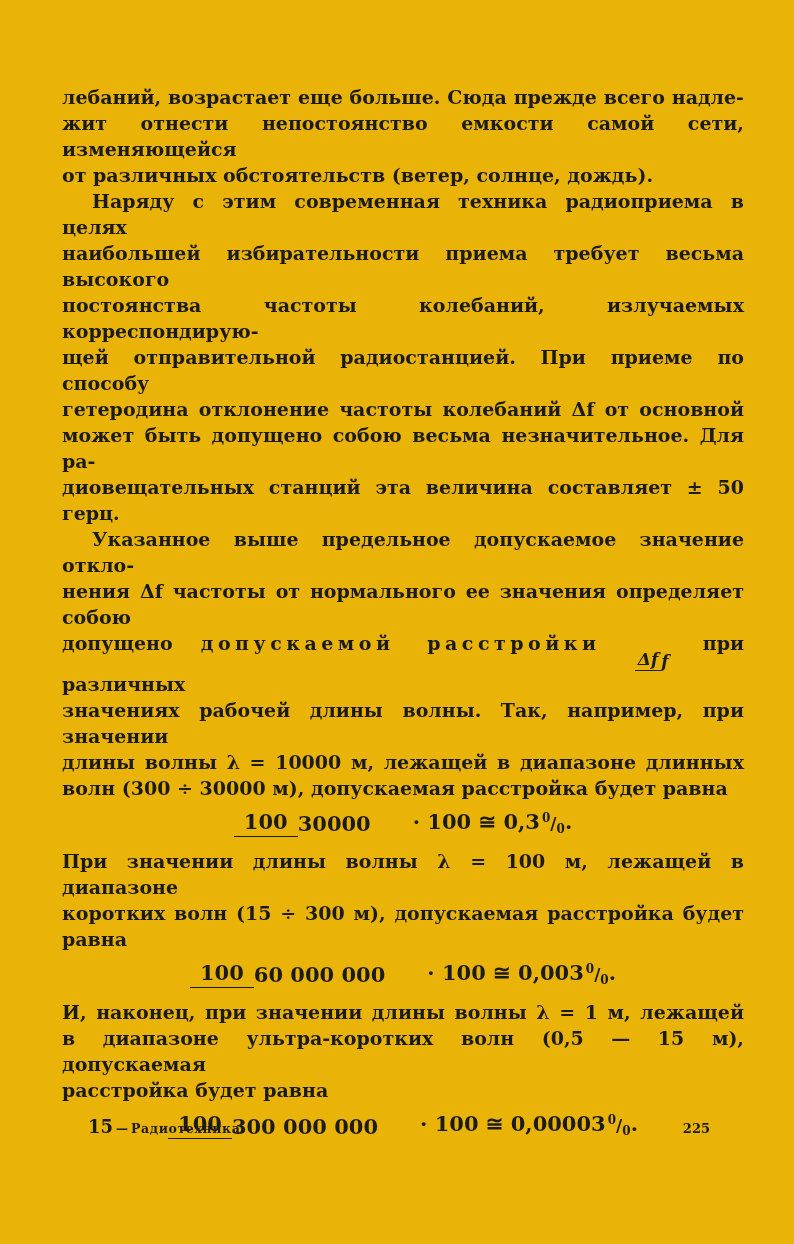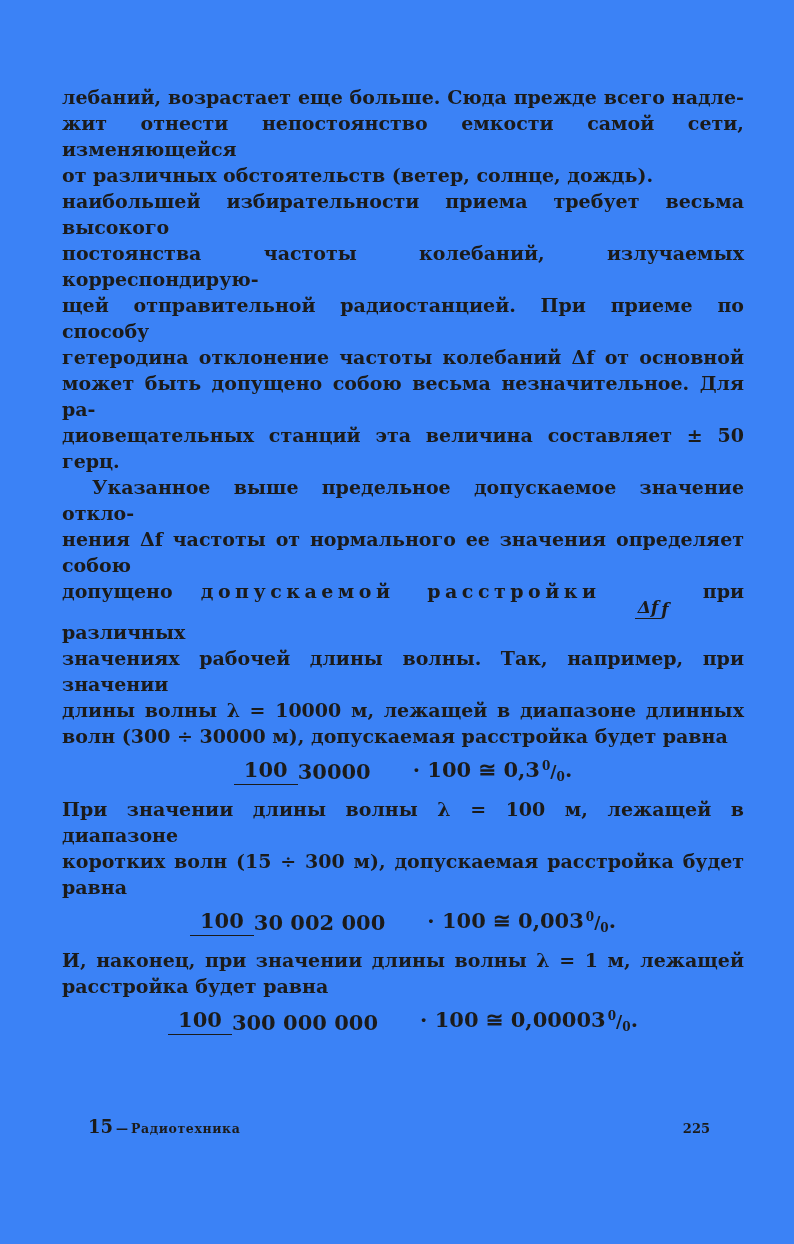--- a/index.html
+++ b/index.html
@@ -1,21 +1,21 @@
 <!DOCTYPE html>
 <html><head>
 <meta charset="utf-8">
 <style>
   * { box-sizing: border-box; }
   html, body { margin: 0; padding: 0; }
   body { width: 794px; height: 1244px; background: #ffffff; }
   .page {
     position: relative;
     width: 794px; height: 1244px;
-    background: #3b82f6;
+    background: #eab308;
     color: #1b1b1b;
     font-family: "DejaVu Serif", "Liberation Serif", serif;
     font-weight: 600;
     overflow: hidden;
   }
   .text {
     position: absolute;
     left: 62px; top: 84px; width: 682px;
     font-size: 19px; line-height: 26px;
   }
@@ -63,20 +63,21 @@
 <div class="page">
   <div class="text">
 
     <div>
       <div class="ln">лебаний, возрастает еще больше. Сюда прежде всего надле-</div>
       <div class="ln">жит отнести непостоянство емкости самой сети, изменяющейся</div>
       <div class="ln end">от различных обстоятельств (ветер, солнце, дождь).</div>
     </div>
 
     <div>
+      <div class="ln ind">Наряду с этим современная техника радиоприема в целях</div>
       <div class="ln">наибольшей избирательности приема требует весьма высокого</div>
       <div class="ln">постоянства частоты колебаний, излучаемых корреспондирую-</div>
       <div class="ln">щей отправительной радиостанцией. При приеме по способу</div>
       <div class="ln">гетеродина отклонение частоты колебаний Δf от основной</div>
       <div class="ln">может быть допущено собою весьма незначительное. Для ра-</div>
       <div class="ln end">диовещательных станций эта величина составляет ± 50 герц.</div>
     </div>
 
     <div>
       <div class="ln ind">Указанное выше предельное допускаемое значение откло-</div>
@@ -105,27 +106,28 @@
 
     <div>
       <div class="ln">При значении длины волны λ = 100 м, лежащей в диапазоне</div>
       <div class="ln">коротких волн (15 ÷ 300 м), допускаемая расстройка будет</div>
       <div class="ln end">равна</div>
     </div>
 
     <div class="formula">
       <span class="bfrac">
         <span class="fr-num">100</span>
-        <span class="fr-den">30 002 000</span>
+        <span class="fr-den">60 000 000</span>
       </span>
       <span class="fm-rest"><span>· 100 ≅ 0,003</span><span class="pct"><sup>0</sup><span class="slash">/</span><sub>0</sub></span><span>.</span></span>
     </div>
 
     <div>
       <div class="ln">И, наконец, при значении длины волны λ = 1 м, лежащей</div>
+      <div class="ln">в диапазоне ультра-коротких волн (0,5 — 15 м), допускаемая</div>
       <div class="ln end">расстройка будет равна</div>
     </div>
 
     <div class="formula">
       <span class="bfrac">
         <span class="fr-num">100</span>
         <span class="fr-den">300 000 000</span>
       </span>
       <span class="fm-rest"><span>· 100 ≅ 0,00003</span><span class="pct"><sup>0</sup><span class="slash">/</span><sub>0</sub></span><span>.</span></span>
     </div>

